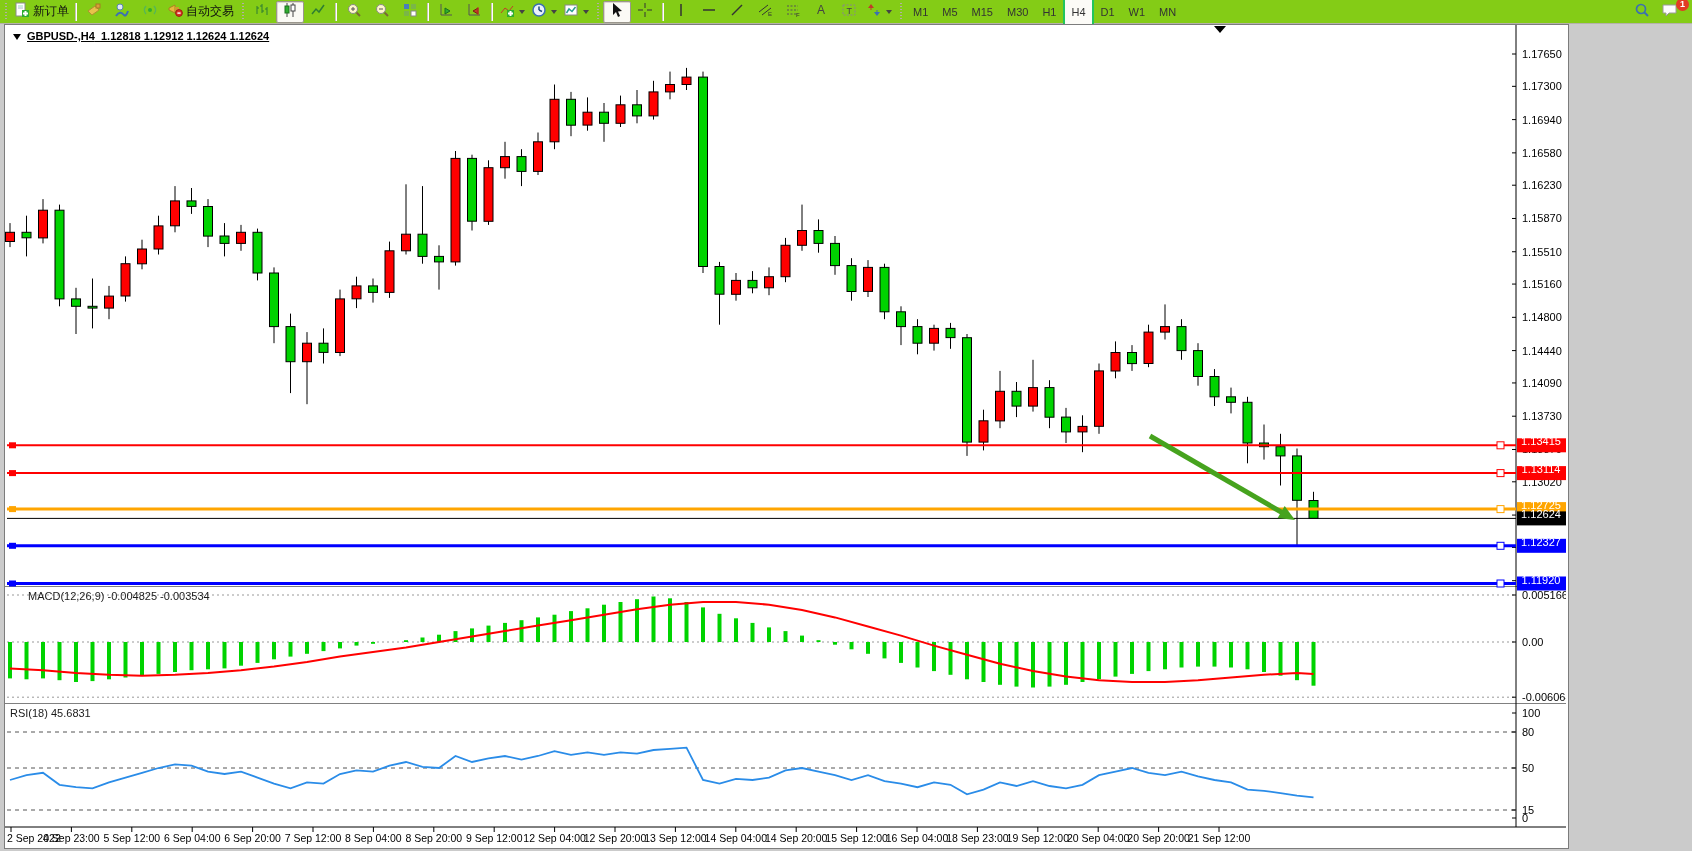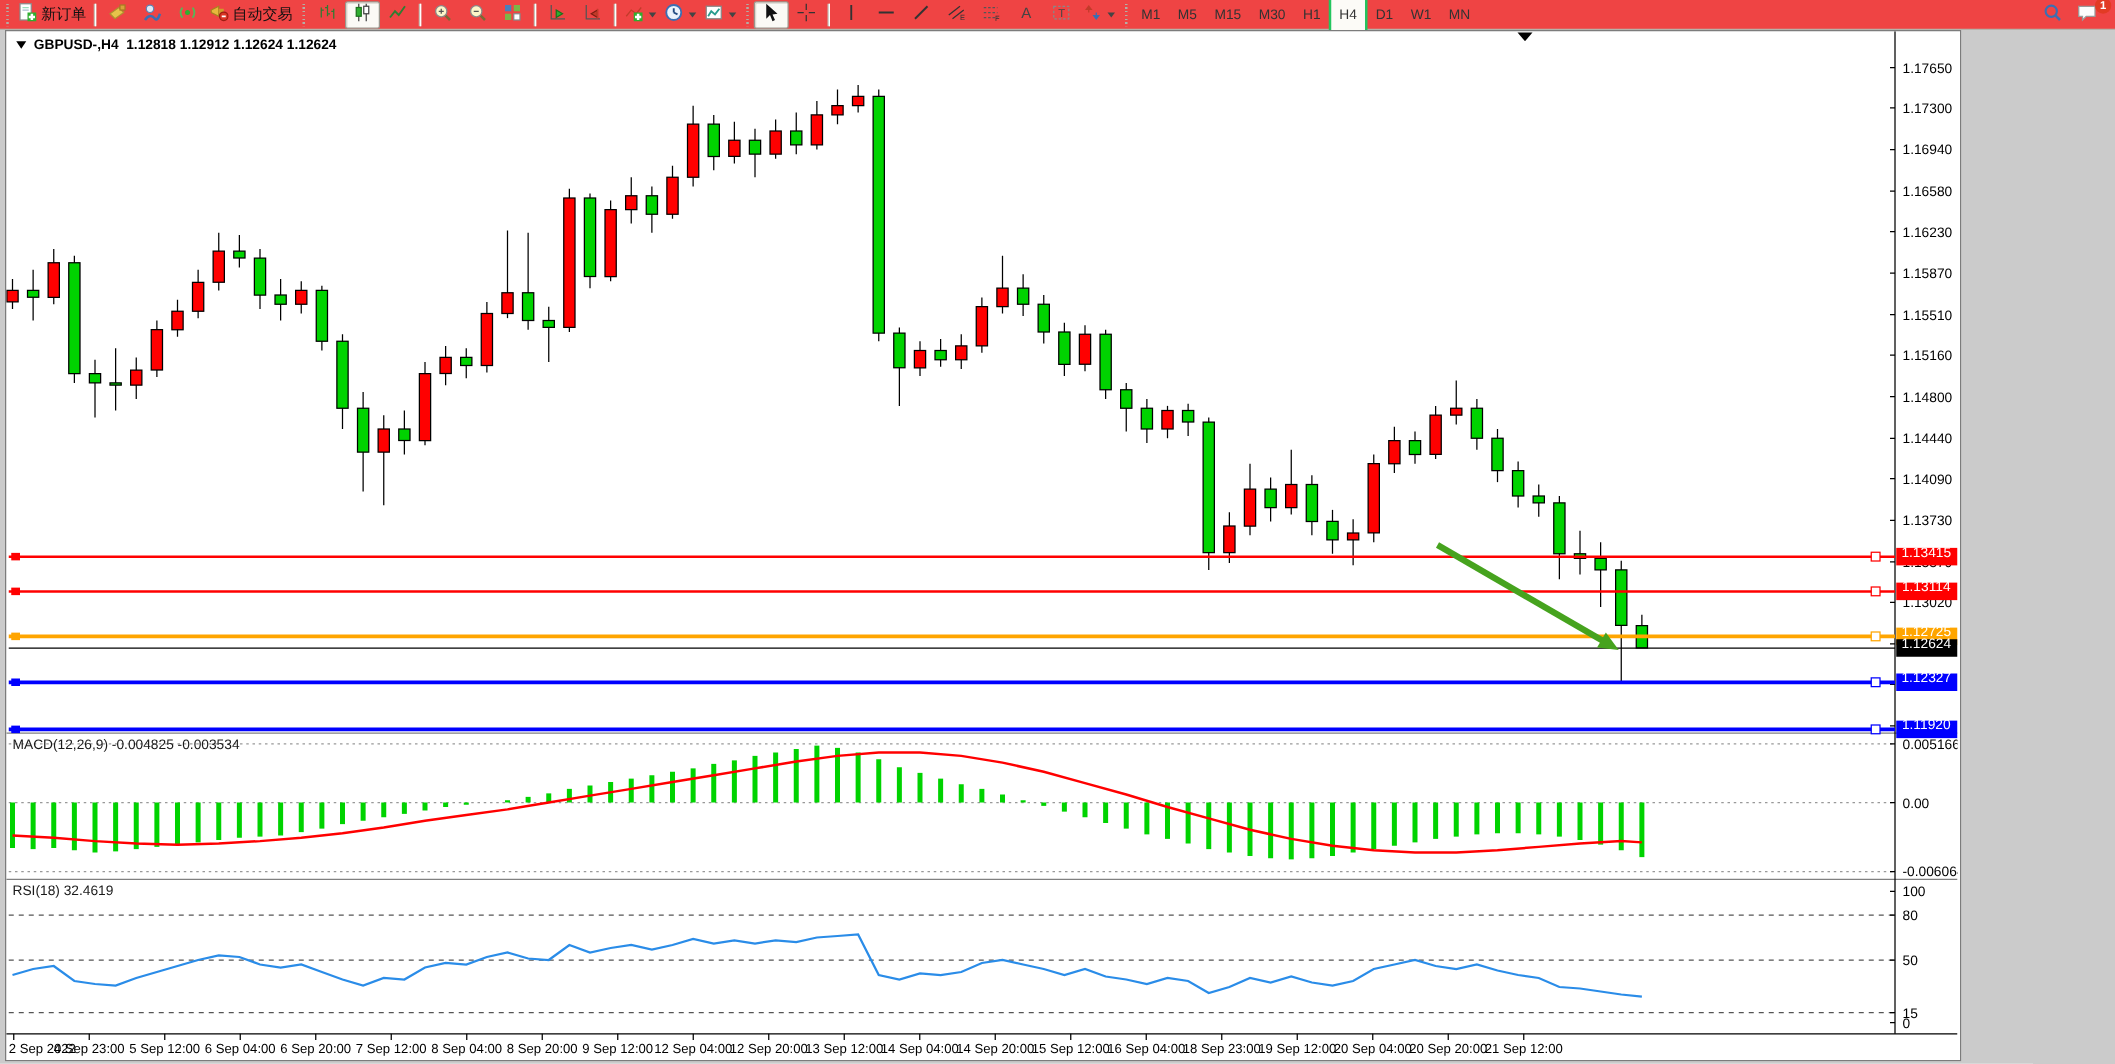--- a/index.html
+++ b/index.html
@@ -1,32 +1,32 @@
 <!DOCTYPE html>
 <html><head>
 <meta charset="utf-8">
 <style>
   html,body{margin:0;padding:0;}
   .app{position:relative;width:1692px;height:851px;background:#cbcbcb;font-family:"Liberation Sans",sans-serif;overflow:hidden;}
   
-  .toolbar{position:absolute;left:0;top:0;width:1692px;height:23px;background:#ef4444;border-bottom:1px solid #b5b2aa;display:flex;align-items:center;font-size:12px;color:#222;}
+  .toolbar{position:absolute;left:0;top:0;width:1692px;height:23px;background:#84cc16;border-bottom:1px solid #b5b2aa;display:flex;align-items:center;font-size:12px;color:#222;}
   .grip{width:5px;height:18px;margin:0 3px;background-image:repeating-linear-gradient(#b3afa6 0 1px,transparent 1px 3px);background-size:2px 100%;background-repeat:no-repeat;background-position:center;}
   .tsep{width:1px;height:18px;background:#c6c2b9;border-right:1px solid #fff;margin:0 3px;}
   .tb-btn{height:20px;min-width:22px;display:flex;align-items:center;justify-content:center;gap:3px;padding:0 2px;border:1px solid transparent;border-radius:2px;cursor:default;}
   .tb-btn.active{border:1px solid #9a968c;background:#fbfaf5;box-shadow:inset 1px 1px 0 #dcd8cf;}
   .tb-btn .cn{font-size:12px;color:#111;}
   .tf-btn{height:20px;padding:12px 6px;display:flex;align-items:center;font-size:11px;color:#333;border:1px solid transparent;border-radius:2px;}
   .tf-btn.active{border:2px solid #22c55e;background:#fcfbf7;}
   .toolbar .spacer{flex:1;}
   .caret{width:0;height:0;border-left:3px solid transparent;border-right:3px solid transparent;border-top:4px solid #444;margin-left:1px;}
   .badge{position:absolute;top:-4px;right:-6px;width:13px;height:13px;background:#e23b24;border-radius:50%;color:#fff;font-size:9px;line-height:13px;text-align:center;font-weight:bold;}
   
   .chart-window{position:absolute;left:4px;top:24px;width:1563px;height:823px;background:#ffffff;border:1px solid #7c7c7c;}
   .overlay{position:absolute;font-size:11px;color:#000;white-space:nowrap;}
-  .title-line{left:8px;top:5px;font-weight:bold;}
+  .title-line{left:8px;top:5px;font-weight:bold;text-decoration:underline;}
   .title-line .tri{display:inline-block;width:0;height:0;border-left:4px solid transparent;border-right:4px solid transparent;border-top:6px solid #000;margin-right:6px;vertical-align:middle;}
   .ind-label{font-size:11px;color:#1a1a1a;}
   svg text{font-family:"Liberation Sans",sans-serif;}
 </style>
 </head>
 <body>
 
 <div class="app">
 
   <div class="toolbar">
@@ -618,20 +618,20 @@
         <line x1="1093.2" y1="802" x2="1093.2" y2="807" stroke="#000"></line>
         <text x="1093.2" y="817" font-size="10.5" fill="#000" text-anchor="middle">20 Sep 04:00</text>
         <line x1="1153.6" y1="802" x2="1153.6" y2="807" stroke="#000"></line>
         <text x="1153.6" y="817" font-size="10.5" fill="#000" text-anchor="middle">20 Sep 20:00</text>
         <line x1="1214.0" y1="802" x2="1214.0" y2="807" stroke="#000"></line>
         <text x="1214.0" y="817" font-size="10.5" fill="#000" text-anchor="middle">21 Sep 12:00</text>
       </svg>
     <div class="overlay title-line">
       <span class="tri"></span><span>GBPUSD-,H4</span>&nbsp;&nbsp;<span>1.12818 1.12912 1.12624 1.12624</span>
     </div>
-    <div class="overlay ind-label" style="left:5px;top:565px;">
+    <div class="overlay ind-label" style="left:23px;top:565px;">
       <span>MACD(12,26,9)</span> <span>-0.004825</span> <span>-0.003534</span>
     </div>
     <div class="overlay ind-label" style="left:5px;top:682px;">
-      <span>RSI(18)</span> <span>32.4619</span>
+      <span>RSI(18)</span> <span>45.6831</span>
     </div>
   </div>
 </div>
 
 </body></html>

